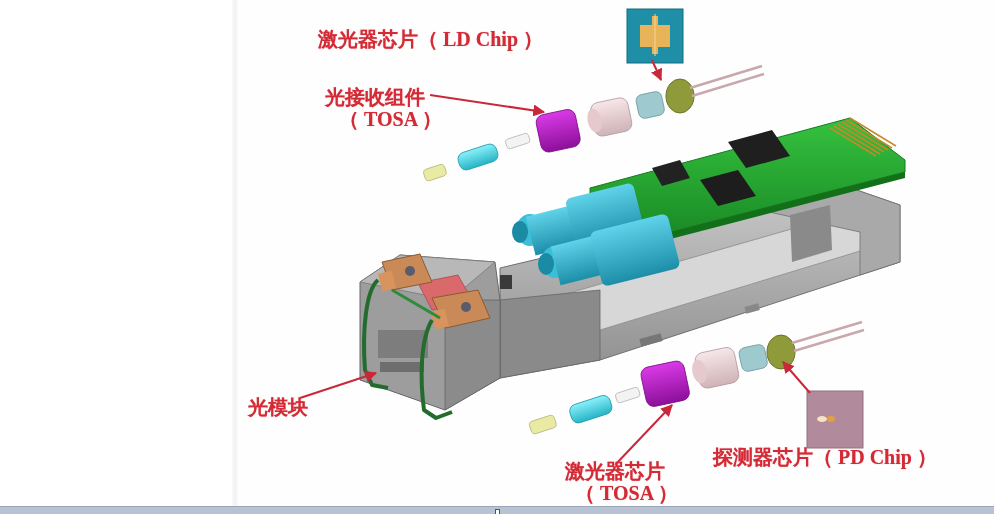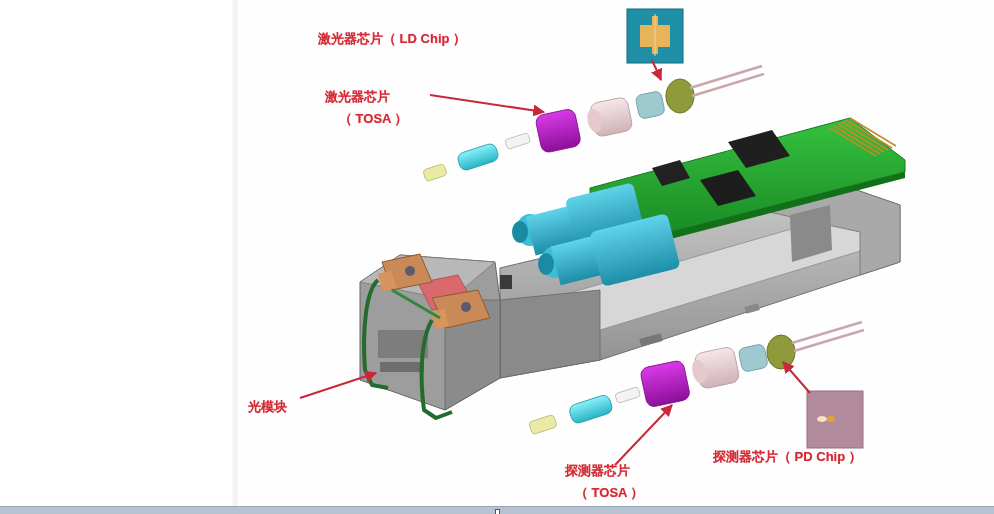--- a/index.html
+++ b/index.html
@@ -9,23 +9,23 @@
       font-family: "DejaVu Sans", sans-serif;
     }
     .left-strip { position: absolute; left: 0; top: 0; width: 236px; height: 506px; background: #ffffff; }
     .left-divider { position: absolute; left: 232px; top: 0; width: 6px; height: 506px;
       background: linear-gradient(to right, #fafafa, #f1f1f3, #fafafa); }
     .canvas { position: absolute; left: 238px; top: 0; width: 756px; height: 506px; background: #fefefe; }
     .bottom-bar { position: absolute; left: 0; top: 506px; width: 994px; height: 8px; background: #b7c2d3; border-top: 1px solid #9aa7bb; }
     .bottom-handle { position: absolute; left: 495px; top: 509px; width: 3px; height: 5px; background: #fff; border: 1px solid #555; }
     svg.art { position: absolute; left: 0; top: 0; }
     .label {
-      position: absolute; color: #d42a35; font-weight: bold; font-size: 13px; line-height: 22px;
+      position: absolute; color: #d42a35; font-weight: bold; font-size: 20px; line-height: 22px;
       white-space: nowrap; text-shadow: 0 0 1px #e78a90;
-      font-family: Liberation Sans, sans-serif; letter-spacing: 0px;
+      font-family: Liberation Serif, serif; letter-spacing: 0px;
     }
     .label .sub { display: block; }
   </style>
 </head>
 <body>
 
 <div class="left-strip"></div>
 <div class="left-divider"></div>
 <div class="canvas"></div>
 
@@ -189,27 +189,27 @@
     <line x1="430" y1="95" x2="544" y2="112" stroke="#c8283a" stroke-width="2" marker-end="url(#arrow)"></line>
     <line x1="300" y1="398" x2="376" y2="373" stroke="#c8283a" stroke-width="2" marker-end="url(#arrow)"></line>
     <line x1="615" y1="465" x2="672" y2="405" stroke="#c8283a" stroke-width="2" marker-end="url(#arrow)"></line>
     <line x1="810" y1="393" x2="783" y2="362" stroke="#c8283a" stroke-width="2" marker-end="url(#arrow)"></line>
   </g>
 </svg>
 
 <div class="label" style="left:318px; top:28px;">激光器芯片（ LD Chip ）</div>
 
 <div class="label" style="left:325px; top:86px;">
-  <span class="sub">激光器芯片</span>
+  <span class="sub">光接收组件</span>
   <span class="sub" style="margin-left:14px;">（ TOSA ）</span>
 </div>
 
 <div class="label" style="left:248px; top:396px;">光模块</div>
 
 <div class="label" style="left:565px; top:460px;">
-  <span class="sub">探测器芯片</span>
+  <span class="sub">激光器芯片</span>
   <span class="sub" style="margin-left:10px;">（ TOSA ）</span>
 </div>
 
 <div class="label" style="left:713px; top:446px;">探测器芯片（ PD Chip ）</div>
 
 <div class="bottom-bar"></div>
 <div class="bottom-handle"></div>
 
 </body></html>

